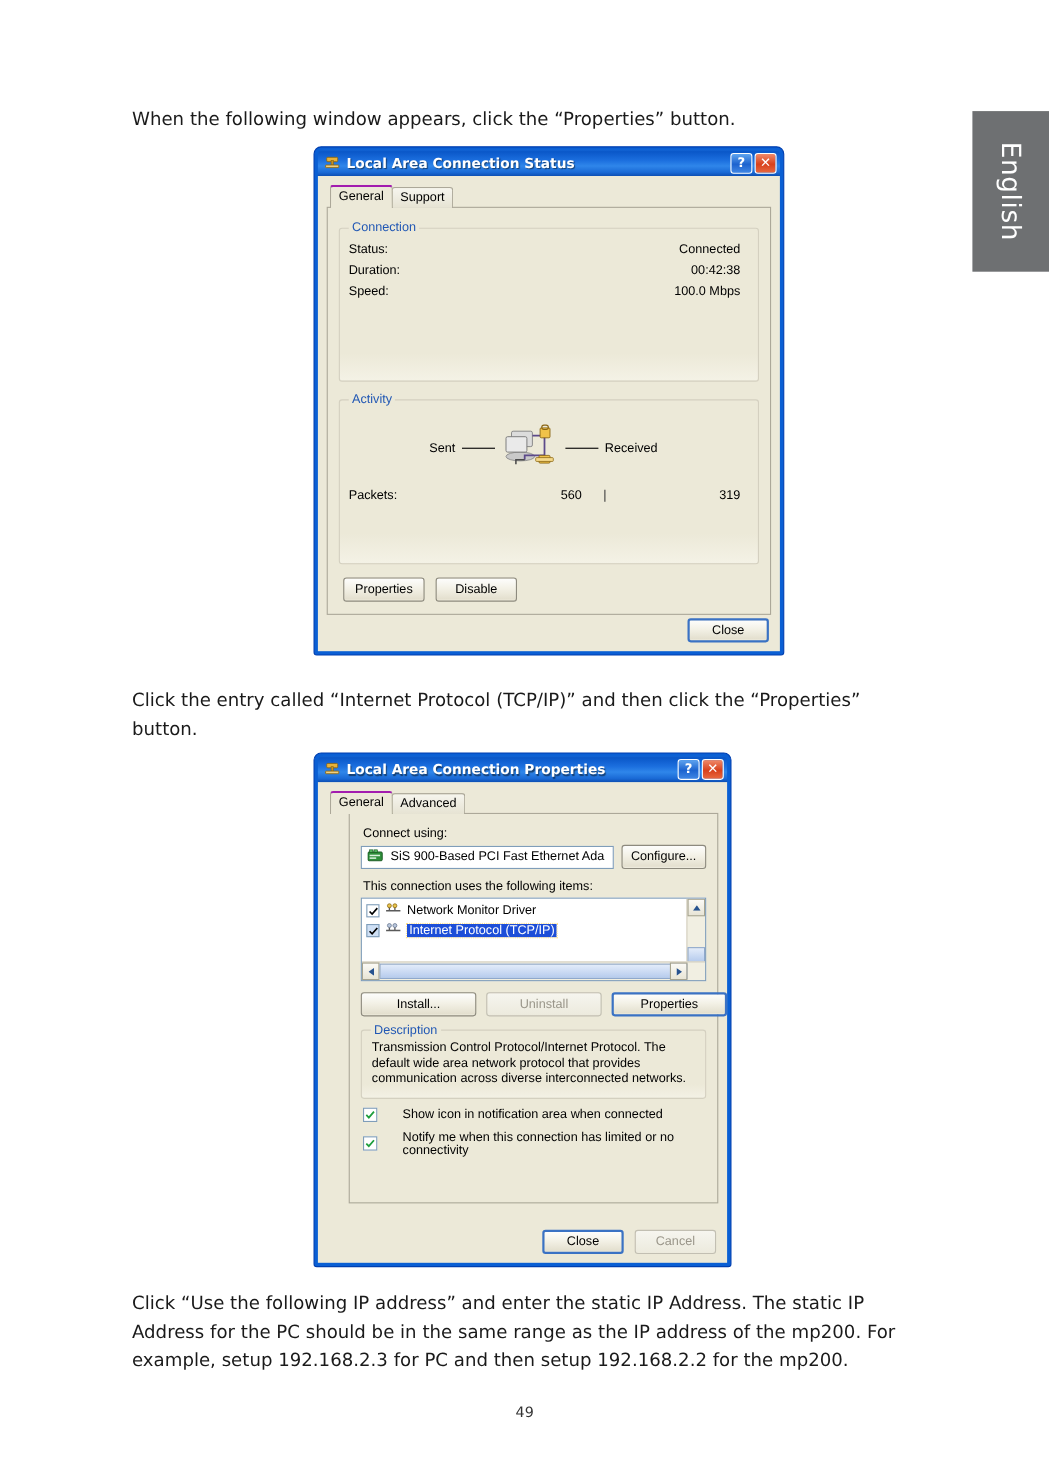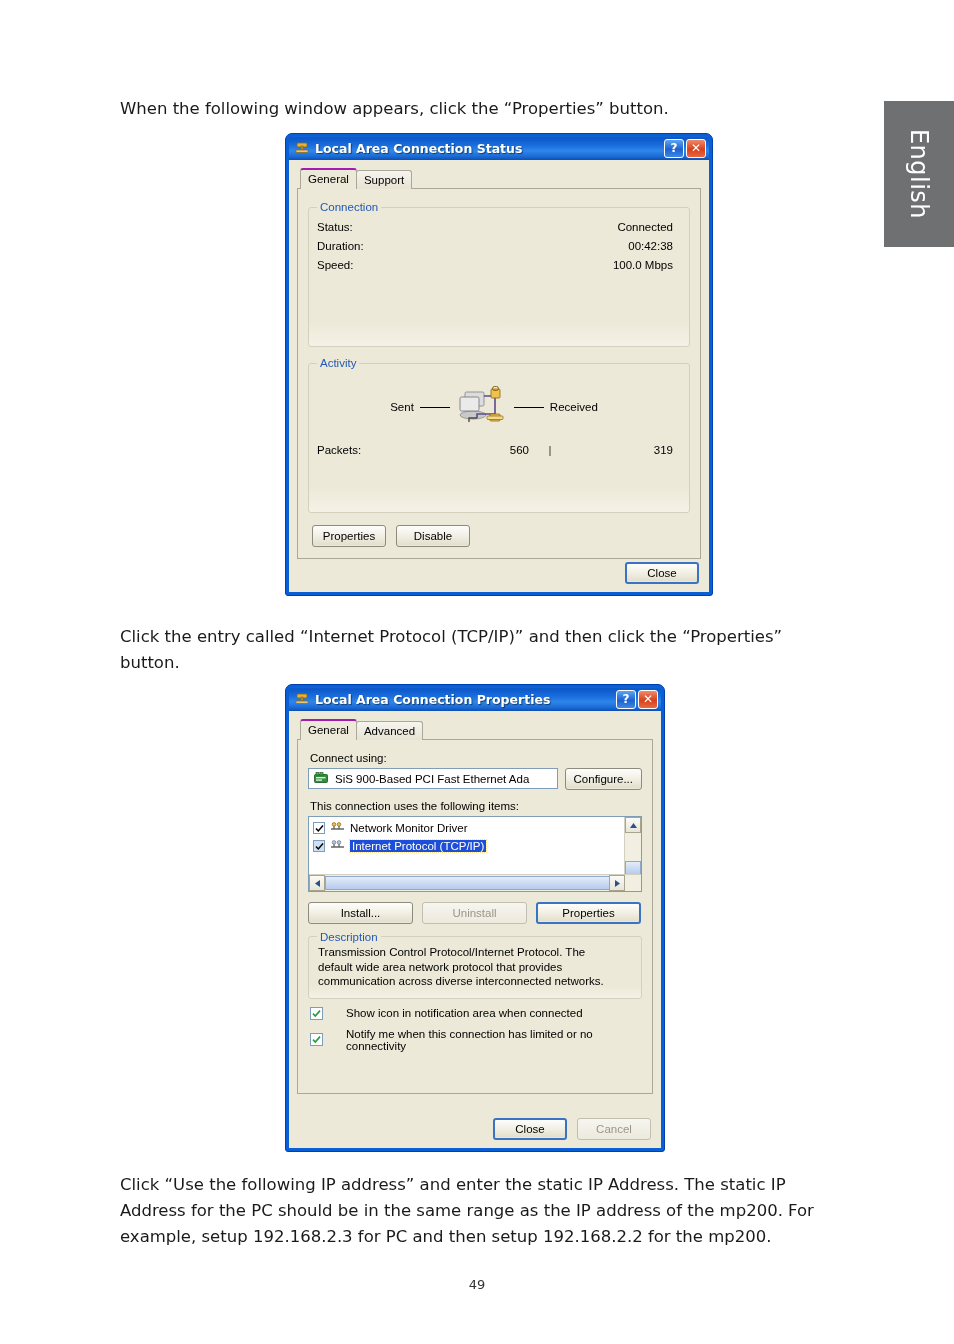--- a/index.html
+++ b/index.html
@@ -162,21 +162,21 @@
   .tabpanel {
     border: 1px solid #aca899;
     background: #ece9d8;
     margin-top: -1px;
     position: relative;
     z-index: 1;
     padding: 10px;
     box-sizing: border-box;
   }
   #status-tabpanel { height: 371px; }
-  #props-tabpanel { height: 355px; }
+  #props-tabpanel { height: 355px; margin-left: 20px; }
 
   
   .groupbox {
     border: 1px solid #d4d0c0;
     border-radius: 3px;
     position: relative;
     margin-top: 8px;
     padding: 10px 10px 8px 0;
     box-sizing: border-box;
     background: linear-gradient(to bottom, #ece9d8 82%, #f4f2e6 100%);
@@ -260,21 +260,21 @@
     position: absolute;
     right: 10px;
     bottom: 8px;
   }
 
   
   .field-label {
     font-size: 11.5px;
     margin: 2px 0 4px 2px;
   }
-  .combo-row { display: flex; gap: 7px; align-items: flex-start; }
+  .combo-row { display: flex; gap: 7px; align-items: center; }
   .combo {
     flex: 1;
     height: 21px;
     background: #fff;
     border: 1px solid #7f9db9;
     display: flex;
     align-items: center;
     gap: 6px;
     padding: 0 5px;
     box-sizing: border-box;

